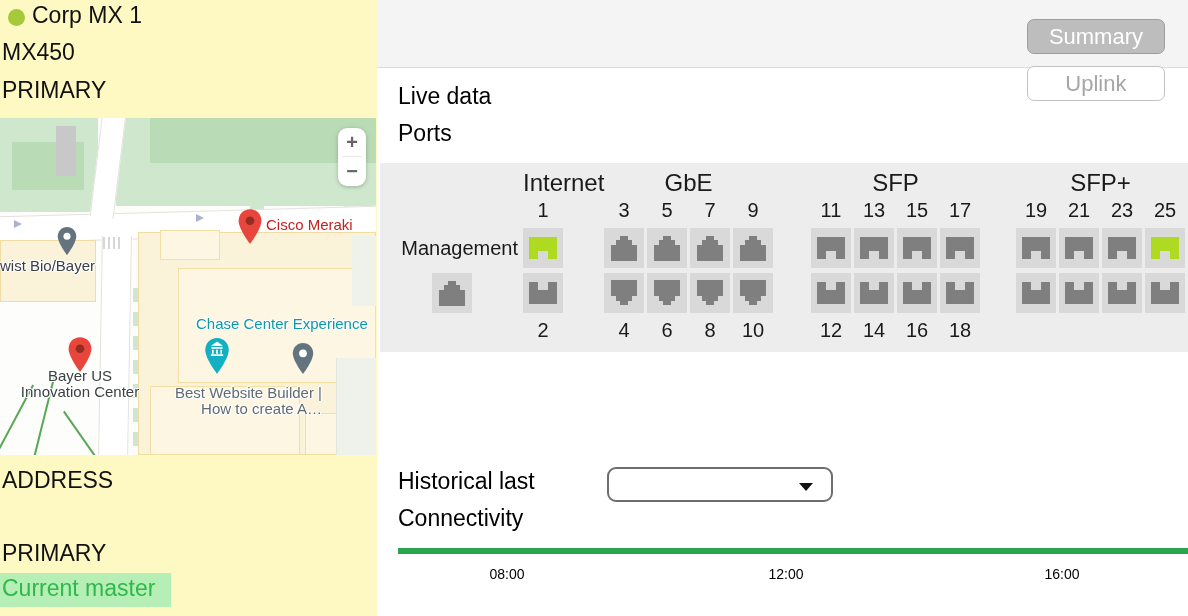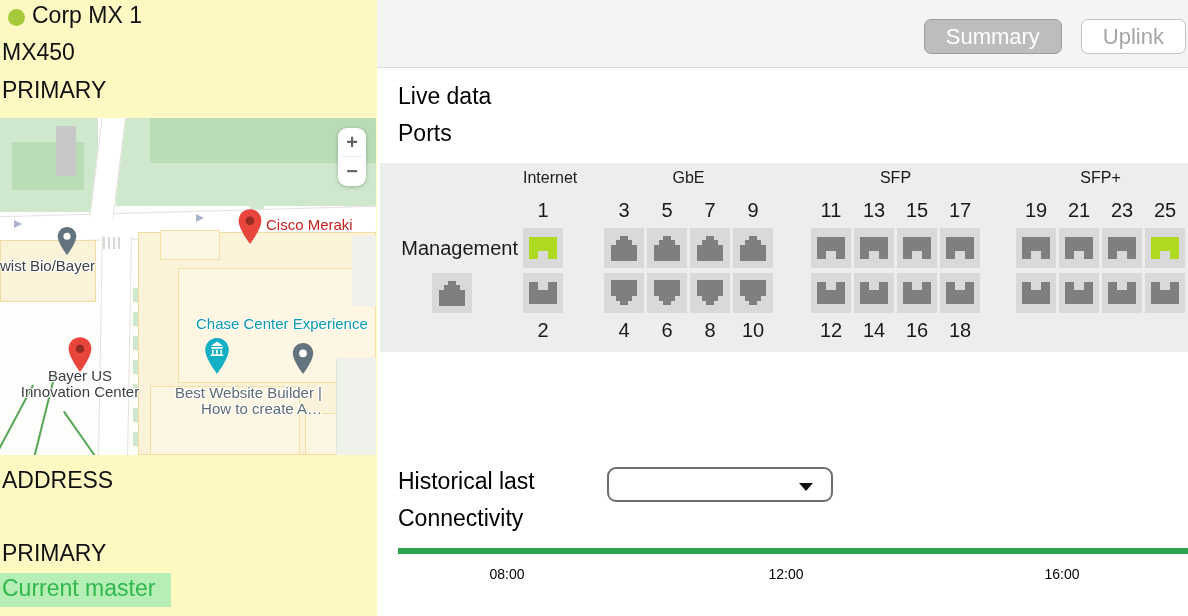--- a/index.html
+++ b/index.html
@@ -32,34 +32,34 @@
   .gpath { width:2px; background:#57a757; }
   .rarrow { width:0; height:0; border-top:4px solid rgba(0,0,0,0); border-bottom:4px solid rgba(0,0,0,0); border-left:8px solid #a9b4cc; }
   .map-label { position:absolute; font-size:15px; line-height:16px; white-space:pre; text-shadow:-1px 0 #fff,1px 0 #fff,0 -1px #fff,0 1px #fff,1px 1px #fff,-1px -1px #fff; }
   #zoom-ctl { position:absolute; left:338px; top:10px; width:28px; height:58px; background:#fff; border-radius:9px; box-shadow:0 1px 4px rgba(0,0,0,.25); text-align:center; }
   .zbtn { height:28px; line-height:28px; font-size:20px; font-weight:bold; color:#666; cursor:pointer; }
   #zoom-ctl .sep { height:1px; background:#e8e8e8; margin:0 4px; }
 
   
   #main { position:absolute; left:377px; top:0; width:811px; height:616px; background:#fff; }
   #topbar { position:absolute; left:0; top:0; width:811px; height:68px; background:#f4f4f4; border-bottom:1px solid #dcdcdc; }
-  #tabs { position:absolute; right:2px; top:19px; display:flex; gap:19px; }
+  #tabs { position:absolute; right:23px; top:19px; display:flex; gap:12px;flex-direction:column; }
   .tabbtn { font-family:"Liberation Sans",sans-serif; font-size:22px; height:35px; padding:0 21px; border-radius:7px; cursor:pointer; }
   .tabbtn.sel { background:#bdbdbd; border:1px solid #9d9d9d; color:#fff; }
   .tabbtn.unsel { background:#fff; border:1px solid #c2c2c2; color:#a6a6a6; }
 
   .h1 { position:absolute; left:21px; font-size:23px; color:#000; white-space:nowrap; }
 
   
   #ports-panel { position:absolute; left:3px; top:163px; width:808px; height:189px; background:#ededed; }
   #mgmt-label { position:absolute; left:0; top:65px; width:138px; height:40px; line-height:40px; text-align:right; font-size:20px; color:#1a1a1a; }
   .pcell { width:40px; height:40px; background:#d9d9d9; flex:0 0 40px; }
   #mgmt-port { position:absolute; left:52px; top:110px; }
   .pgroup { position:absolute; top:0; height:189px; }
-  .pg-label { position:absolute; top:6px; left:0; right:0; text-align:center; font-size:16px; color:#1a1a1a; }
+  .pg-label { position:absolute; top:6px; left:0; right:0; text-align:center; font-size:24px; color:#1a1a1a; }
   .prow { position:absolute; left:0; display:flex; gap:3px; }
   .prow.n1 { top:36px; } .prow.i1 { top:65px; } .prow.i2 { top:110px; } .prow.n2 { top:156px; }
   .pnum { width:40px; text-align:center; font-size:20px; color:#1a1a1a; flex:0 0 40px; }
 
   
   #range-select { position:absolute; left:230px; top:467px; width:226px; height:35px; border:2px solid #6e6e6e; border-radius:9px; background:#fff; cursor:pointer; }
   #range-select .val { position:absolute; left:18px; top:3px; font-size:20px; color:#000; }
   #range-select .caret { position:absolute; right:18px; top:14px; width:0; height:0; border-left:7px solid rgba(0,0,0,0); border-right:7px solid rgba(0,0,0,0); border-top:8px solid #111; }
   #conn-bar { position:absolute; left:21px; top:548px; width:790px; height:6px; }
   .tick { position:absolute; top:566px; width:90px; text-align:center; font-size:14px; color:#000; }

